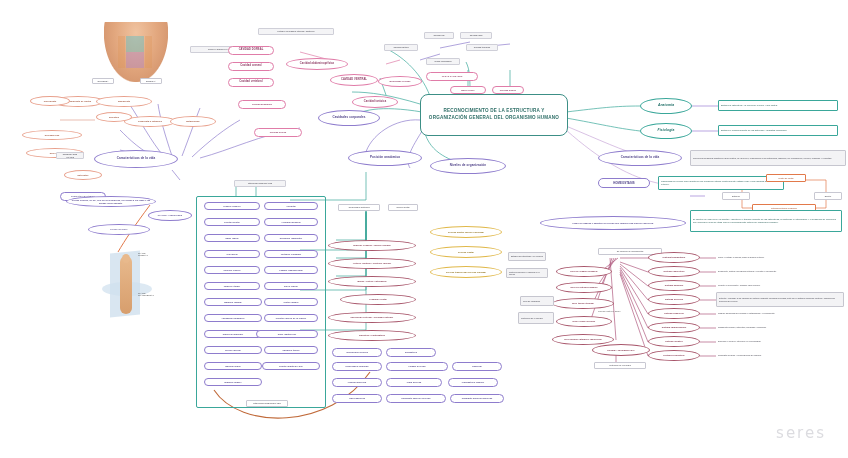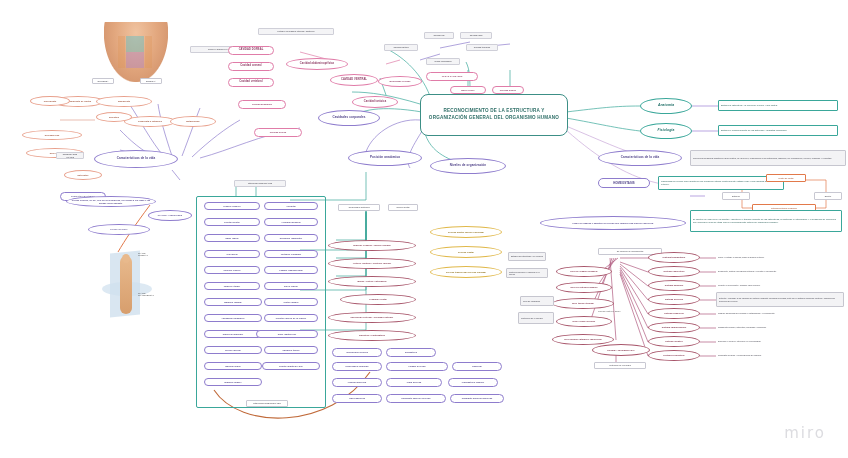--- a/index.html
+++ b/index.html
@@ -552,14 +552,14 @@
     </div>
   <div class="lbl" style="left:598px;top:310px;">uniendo partes o grupo</div>
 
   <div class="node note grey" style="left:508px;top:252px;width:38px;height:9px;">
       <span class="xtiny">Estudia las estructuras y su relación</span>
     </div>
   <div class="node note grey" style="left:506px;top:268px;width:42px;height:10px;">
       <span class="xtiny">Trata los procesos y cambios en el cuerpo</span>
     </div>
 
-  <div id="miro">miro</div>
+  <div id="miro">seres</div>
 </div>
 
 </body></html>

